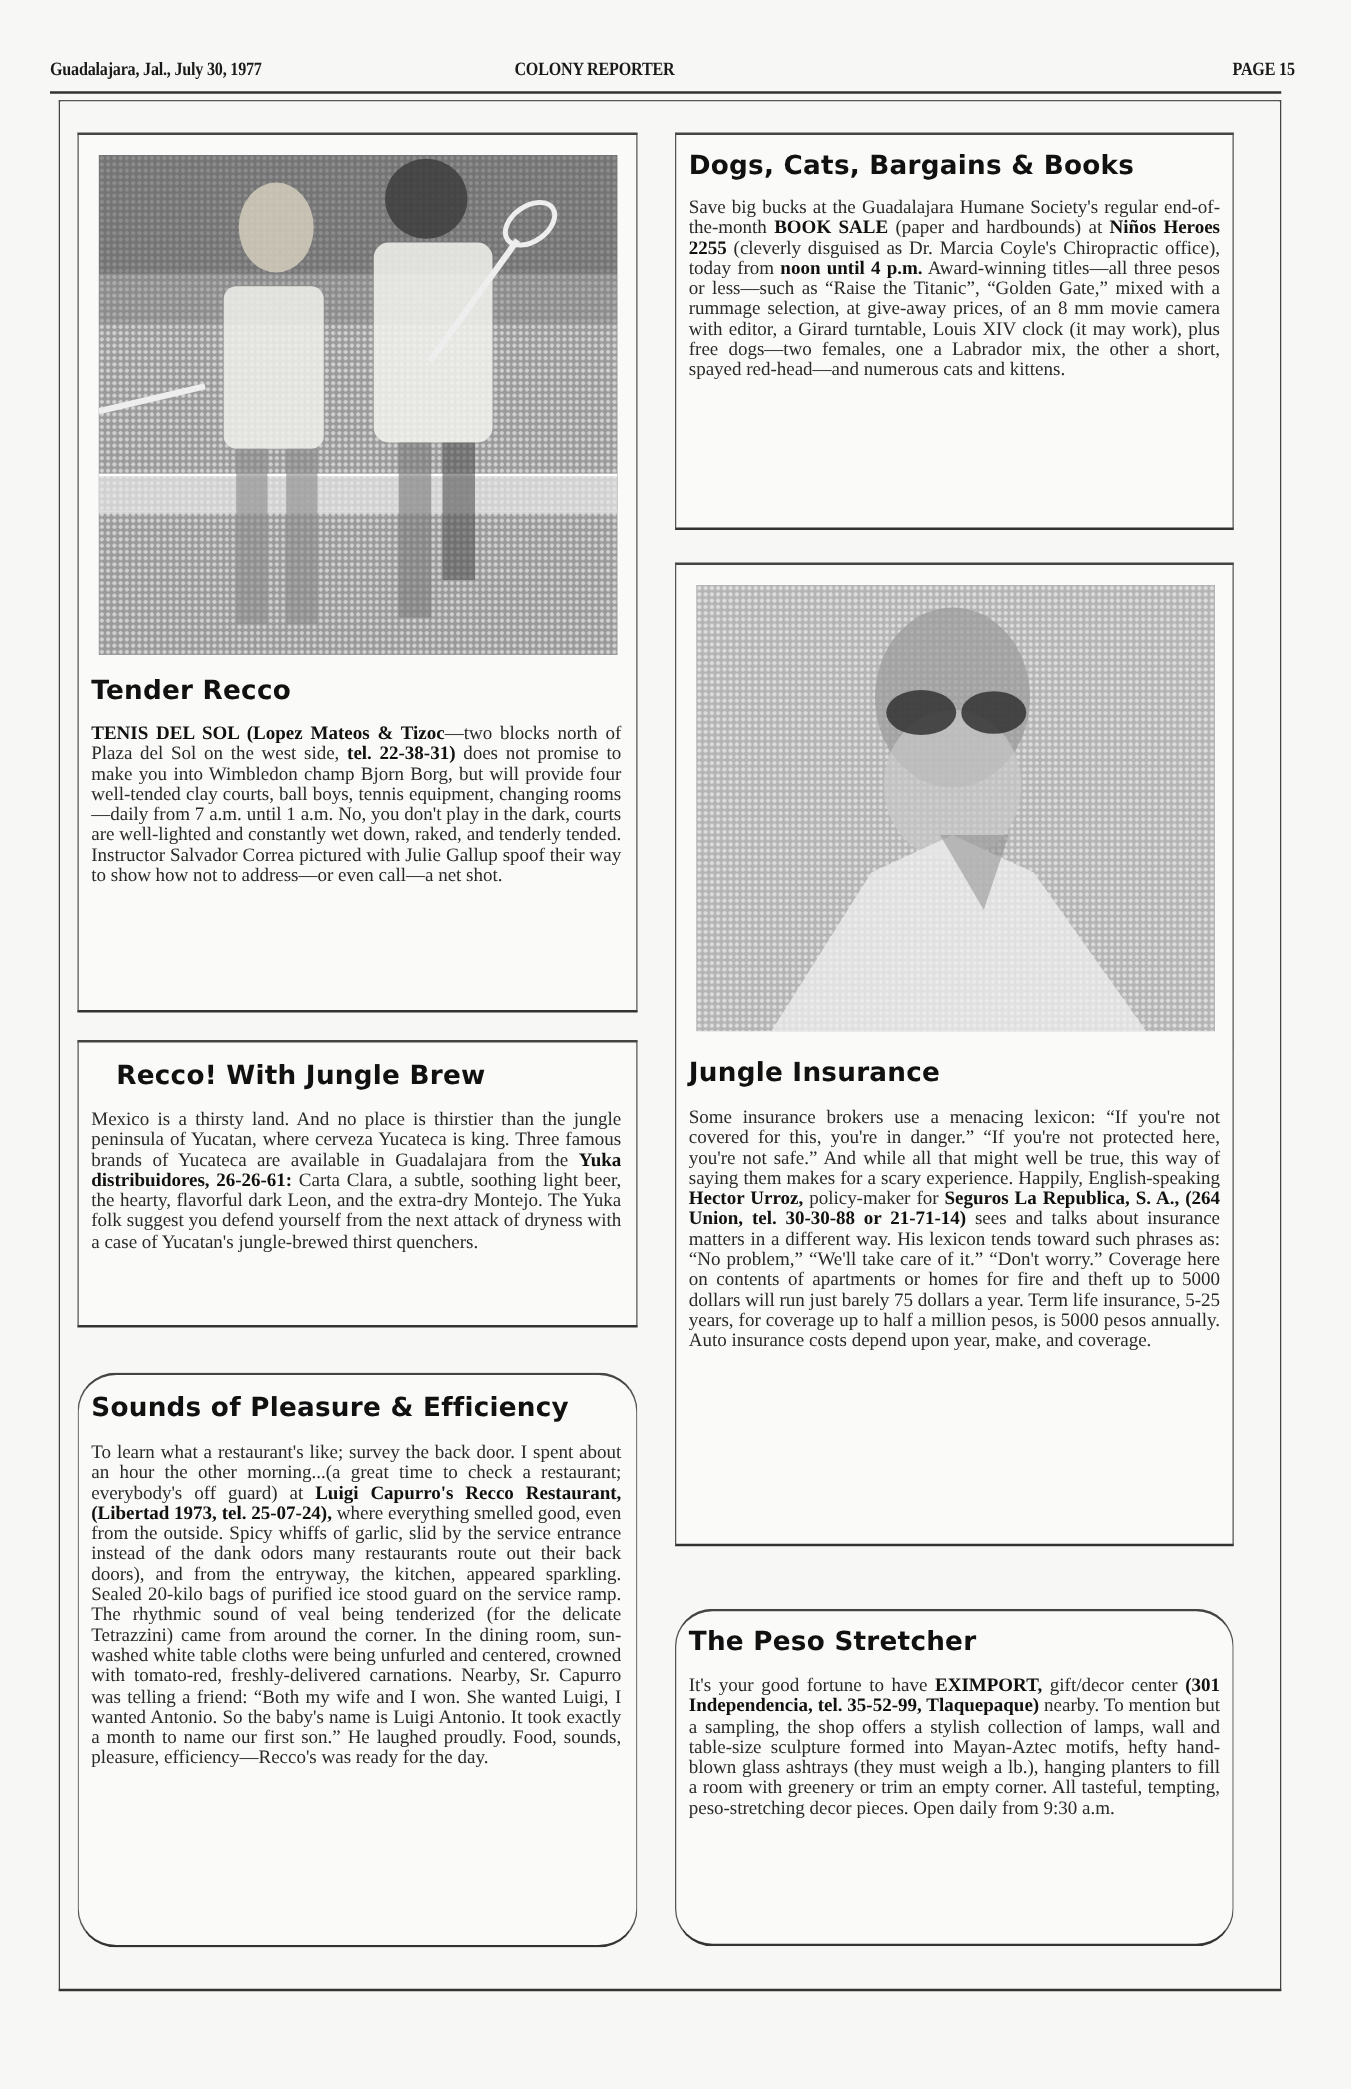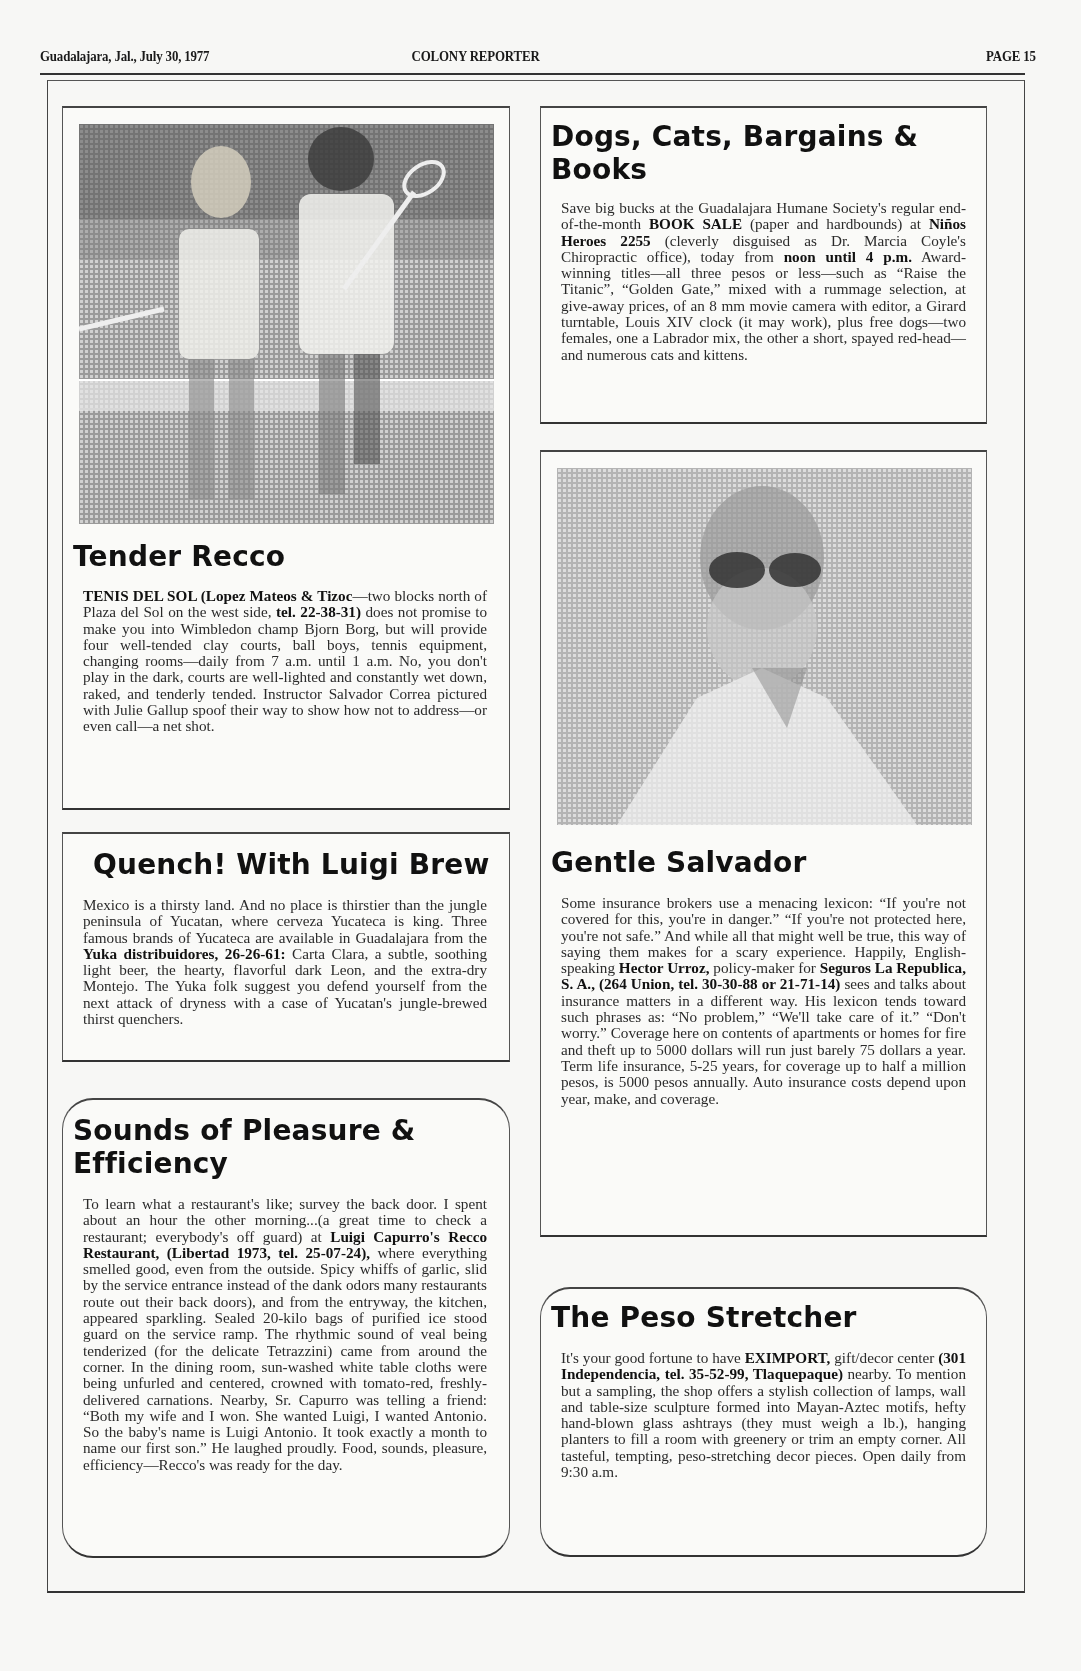--- a/index.html
+++ b/index.html
@@ -30,27 +30,27 @@
       border-left: 1px solid #444; border-right: 1px solid #444;
       border-top: 1px solid #555; border-bottom: 2px solid #333;
     }
     .box {
       position: absolute; background: #fafaf8;
       border: 1px solid #555; border-bottom: 2px solid #333; border-top: 2px solid #444;
       box-sizing: border-box;
     }
     .hed {
       font-family: "DejaVu Sans", "Liberation Sans", sans-serif;
-      font-weight: bold; font-size: 28px; color: #111;
+      font-weight: bold; font-size: 21px; color: #111;
       margin: 0; letter-spacing: 0.2px;
     }
     .body {
       font-family: "Liberation Serif", serif;
       font-size: 15.2px; line-height: 16.3px; color: #2a2a2a;
-      text-align: justify; margin: 10px;
+      text-align: justify; margin: 0;
     }
     .body b { color: #111; }
     .photo {
       position: absolute; box-sizing: border-box;
       background-color: #9a9a9a;
       background-image:
         radial-gradient(circle, rgba(255,255,255,0.55) 1.4px, transparent 1.8px);
       background-size: 5px 5px;
       overflow: hidden;
     }
@@ -112,28 +112,28 @@
       <ellipse cx="180" cy="102" rx="28" ry="18" fill="#333" opacity="0.85"></ellipse>
       <ellipse cx="238" cy="102" rx="26" ry="17" fill="#333" opacity="0.85"></ellipse>
       <path d="M60 357 L140 230 L205 200 L270 230 L360 357 Z" fill="#efefef" opacity="0.75"></path>
       <path d="M195 200 L230 260 L250 200 Z" fill="#888" opacity="0.5"></path>
     </svg>
   </div>
 </div>
 
 <div class="box" style="left:62px; top:832px; width:448px; height:230px;">
   <div style="position:absolute; left:10px; top:14px; right:12px;">
-    <h2 class="hed" style="padding-left:20px;">Quench! With Luigi Brew</h2>
+    <h2 class="hed" style="padding-left:20px;">Recco! With Jungle Brew</h2>
     <p class="body" style="margin-top:16px;"><span>Mexico is a thirsty land. And no place is thirstier than the jungle peninsula of Yucatan, where cerveza Yucateca is king. Three famous brands of Yucateca are available in Guadalajara from the </span><b>Yuka distribuidores, 26-26-61:</b><span> Carta Clara, a subtle, soothing light beer, the hearty, flavorful dark Leon, and the extra-dry Montejo. The Yuka folk suggest you defend yourself from the next attack of dryness with a case of Yucatan's jungle-brewed thirst quenchers.</span></p>
   </div>
 </div>
 
 <div class="box" style="left:540px; top:832px; width:447px; height:405px; border-top:none;">
   <div style="position:absolute; left:10px; top:14px; right:10px;">
-    <h2 class="hed">Gentle Salvador</h2>
+    <h2 class="hed">Jungle Insurance</h2>
     <p class="body" style="margin-top:16px;"><span>Some insurance brokers use a menacing lexicon: “If you're not covered for this, you're in danger.” “If you're not protected here, you're not safe.” And while all that might well be true, this way of saying them makes for a scary experience. Happily, English-speaking </span><b>Hector Urroz,</b><span> policy-maker for </span><b>Seguros La Republica, S. A., (264 Union, tel. 30-30-88 or 21-71-14)</b><span> sees and talks about insurance matters in a different way. His lexicon tends toward such phrases as: “No problem,” “We'll take care of it.” “Don't worry.” Coverage here on contents of apartments or homes for fire and theft up to 5000 dollars will run just barely 75 dollars a year. Term life insurance, 5-25 years, for coverage up to half a million pesos, is 5000 pesos annually. Auto insurance costs depend upon year, make, and coverage.</span></p>
   </div>
 </div>
 
 <div class="box" style="left:62px; top:1098px; width:448px; height:460px;border-radius:31px;">
   <div style="position:absolute; left:10px; top:14px; right:12px;">
     <h2 class="hed">Sounds of Pleasure &amp; Efficiency</h2>
     <p class="body" style="margin-top:16px;"><span>To learn what a restaurant's like; survey the back door. I spent about an hour the other morning...(a great time to check a restaurant; everybody's off guard) at </span><b>Luigi Capurro's Recco Restaurant, (Libertad 1973, tel. 25-07-24),</b><span> where everything smelled good, even from the outside. Spicy whiffs of garlic, slid by the service entrance instead of the dank odors many restaurants route out their back doors), and from the entryway, the kitchen, appeared sparkling. Sealed 20-kilo bags of purified ice stood guard on the service ramp. The rhythmic sound of veal being tenderized (for the delicate Tetrazzini) came from around the corner. In the dining room, sun-washed white table cloths were being unfurled and centered, crowned with tomato-red, freshly-delivered carnations. Nearby, Sr. Capurro was telling a friend: “Both my wife and I won. She wanted Luigi, I wanted Antonio. So the baby's name is Luigi Antonio. It took exactly a month to name our first son.” He laughed proudly. Food, sounds, pleasure, efficiency—Recco's was ready for the day.</span></p>
   </div>
 </div>

